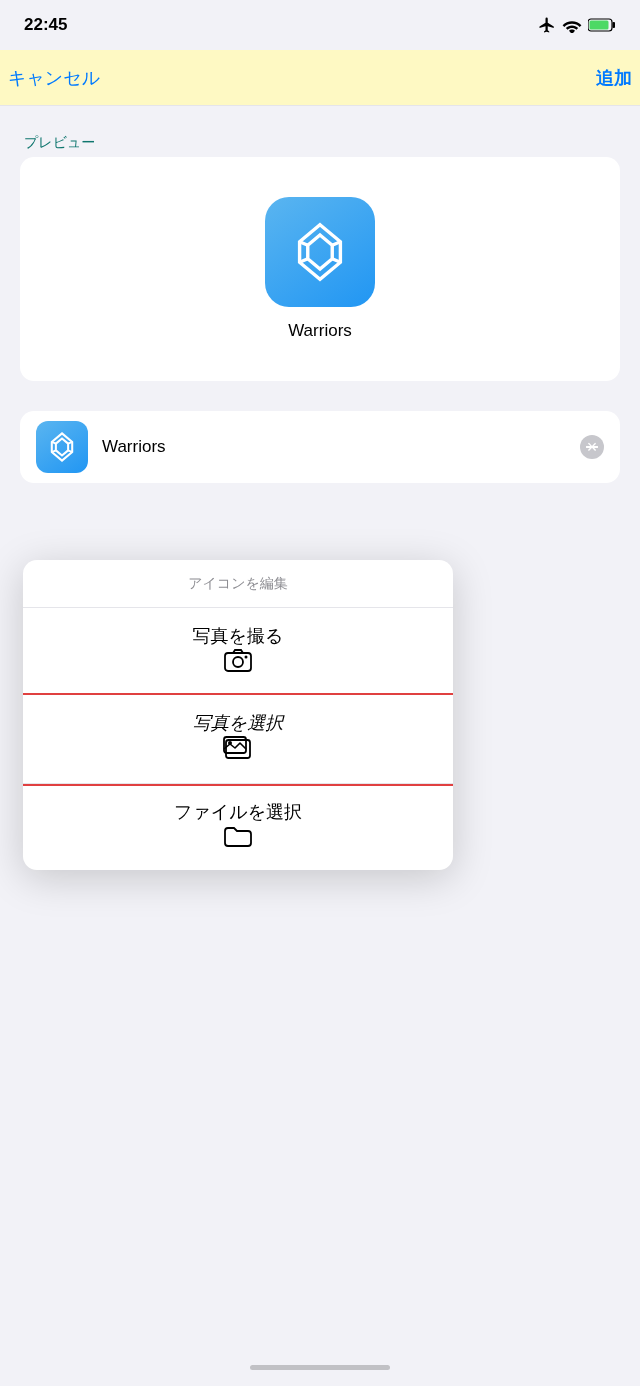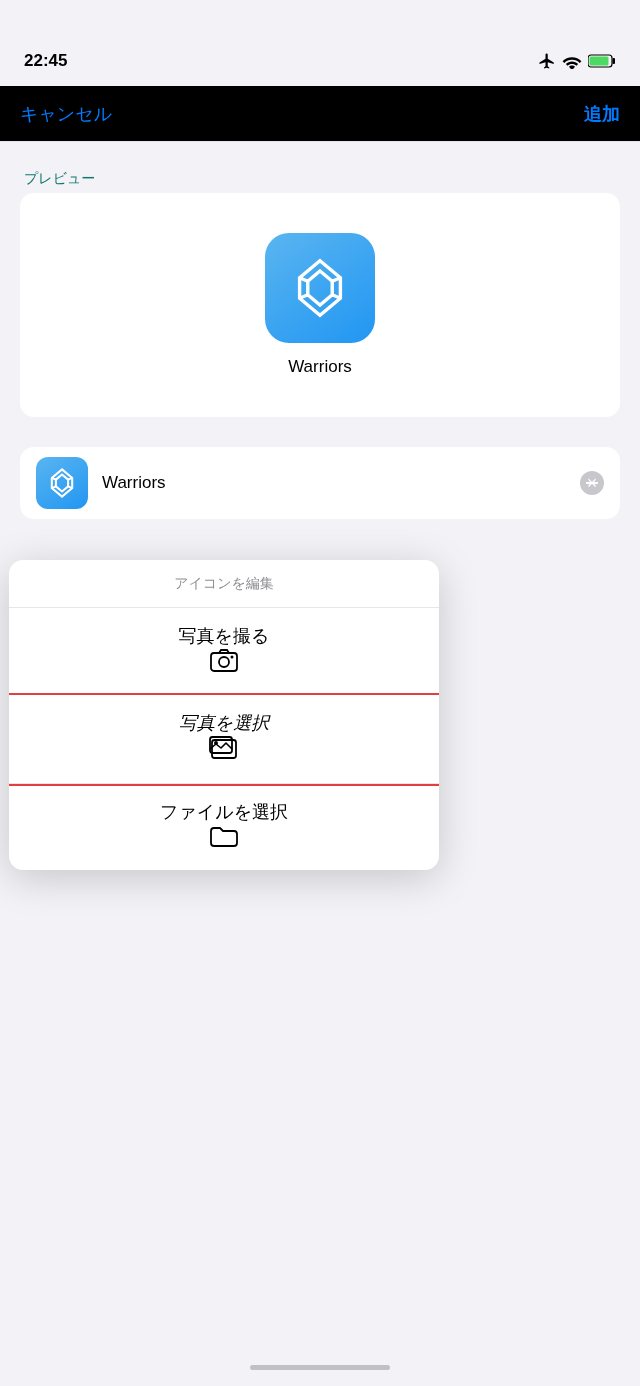--- a/index.html
+++ b/index.html
@@ -16,21 +16,20 @@
 
     
     .status-bar {
       width: 100%;
       height: 50px;
       background: #f2f2f7;
       display: flex;
       align-items: center;
       justify-content: space-between;
       padding: 0 24px;
-      margin-top: 36px;
     }
 
     .status-time {
       font-size: 17px;
       font-weight: 600;
       color: #000;
     }
 
     .status-icons {
       display: flex;
@@ -39,25 +38,25 @@
     }
 
     .status-icons svg {
       fill: #000;
     }
 
     
     .nav-bar {
       width: 100%;
       height: 56px;
-      background: #000000;
+      background: #fef9c3;
       display: flex;
       align-items: center;
       justify-content: space-between;
-      padding: 0 20px;
+      padding: 0 8px;
       border-bottom: 1px solid #e5e5ea;
     }
 
     .nav-cancel {
       font-size: 18px;
       color: #007aff;
       cursor: pointer;
     }
 
     .nav-add {
@@ -180,21 +179,21 @@
       color: #fff;
       font-size: 18px;
       line-height: 1;
       font-weight: 300;
     }
 
     
     .dropdown-overlay {
       position: absolute;
       top: 560px;
-      left: 9px;
+      left: 23px;
       width: 430px;
       background: #fff;
       border-radius: 14px;
       box-shadow: 0 8px 40px rgba(0,0,0,0.18);
       overflow: hidden;
       z-index: 10;
     }
 
     .dropdown-header {
       padding: 14px 16px;

